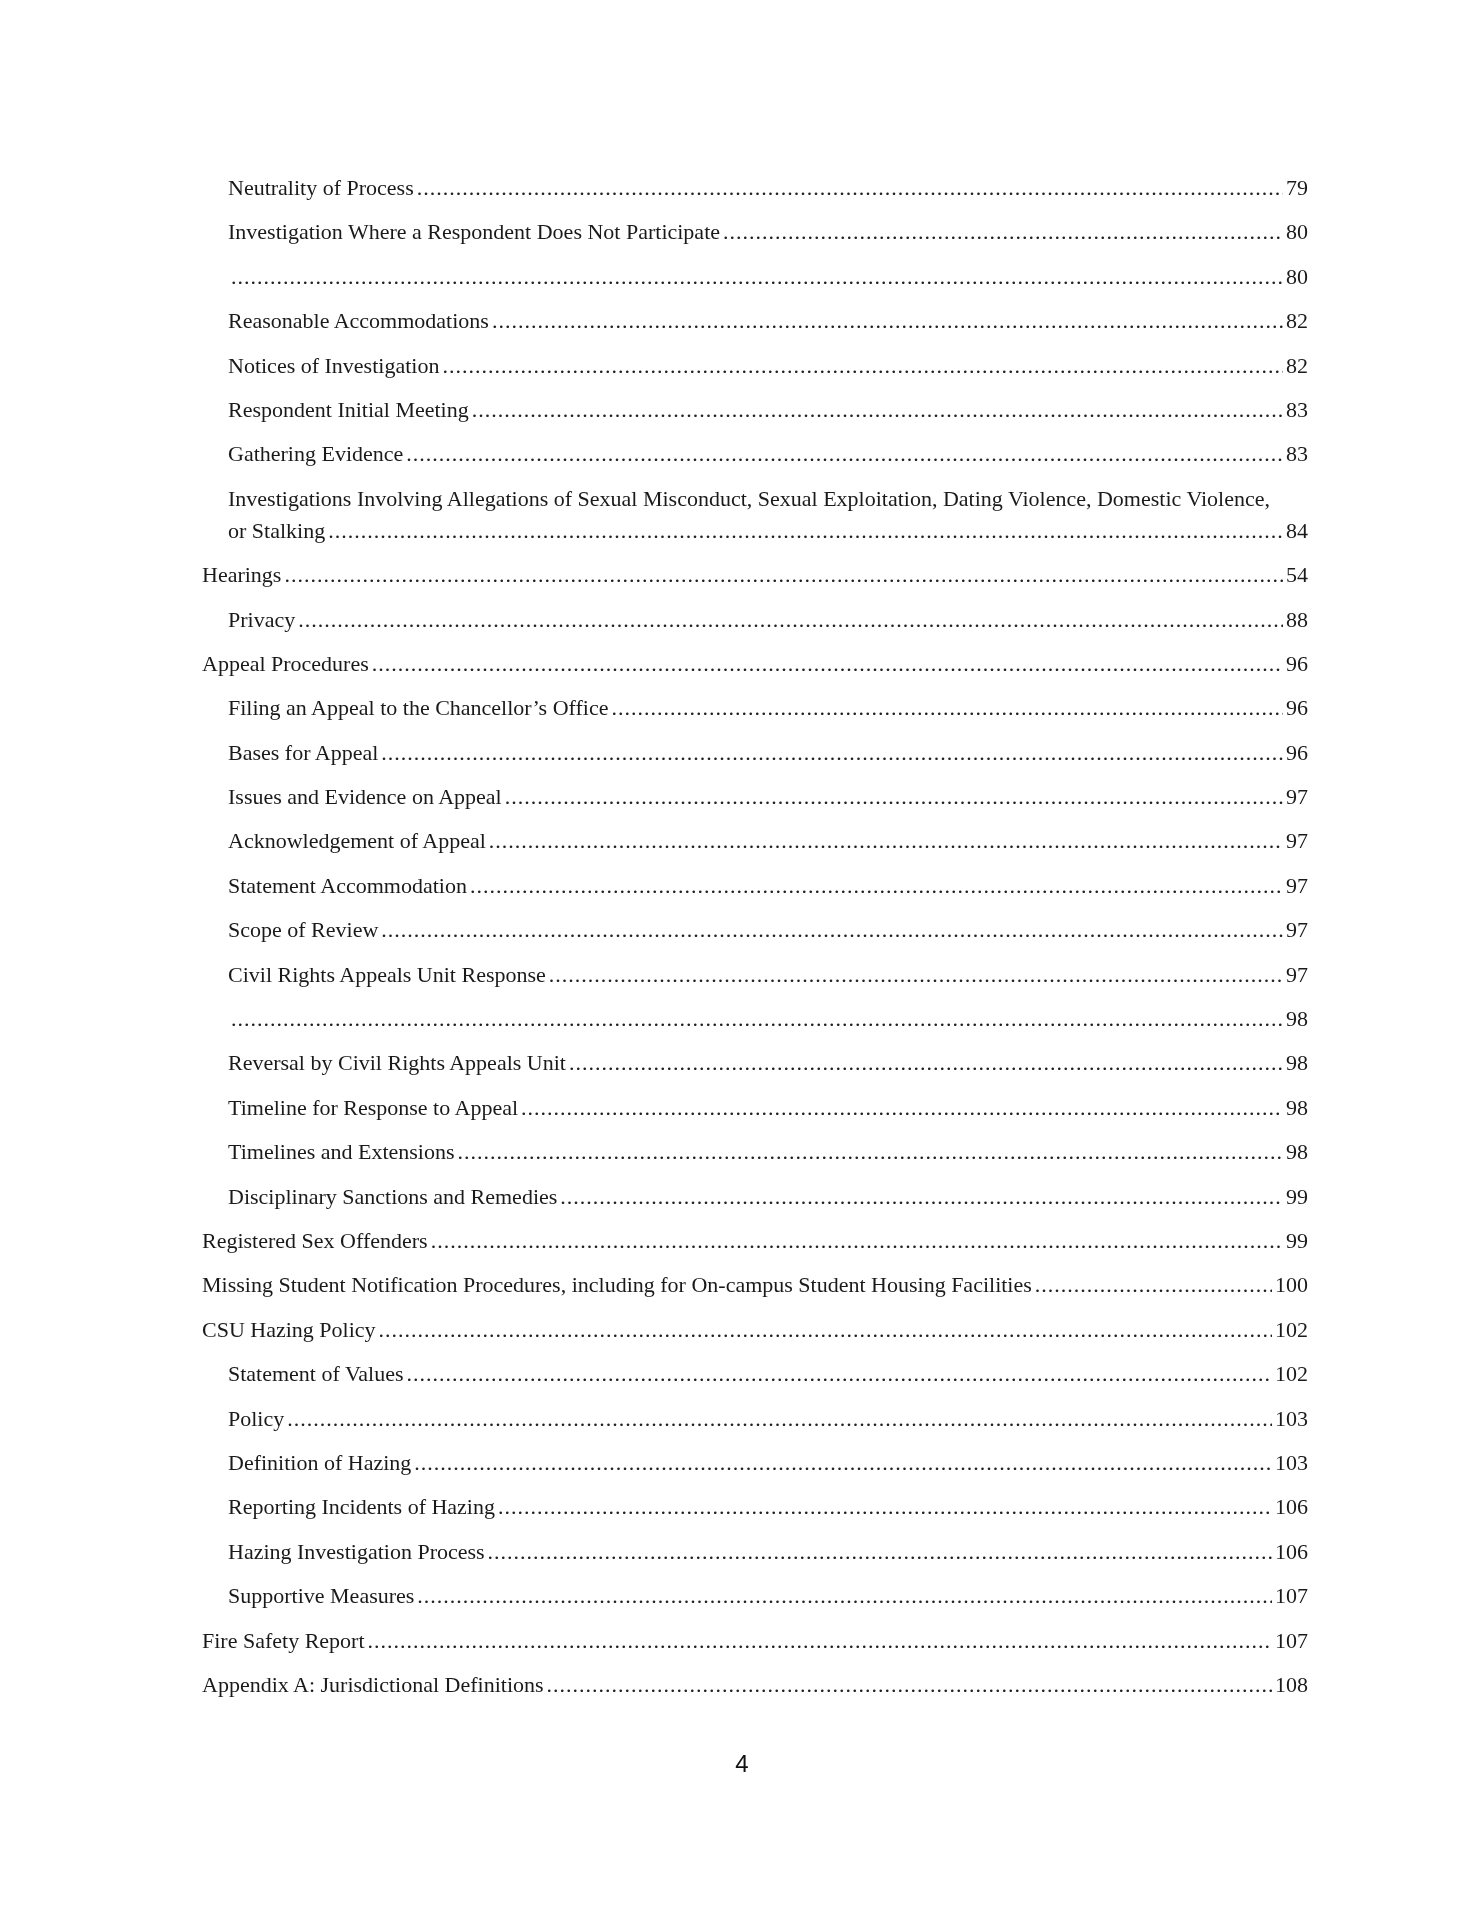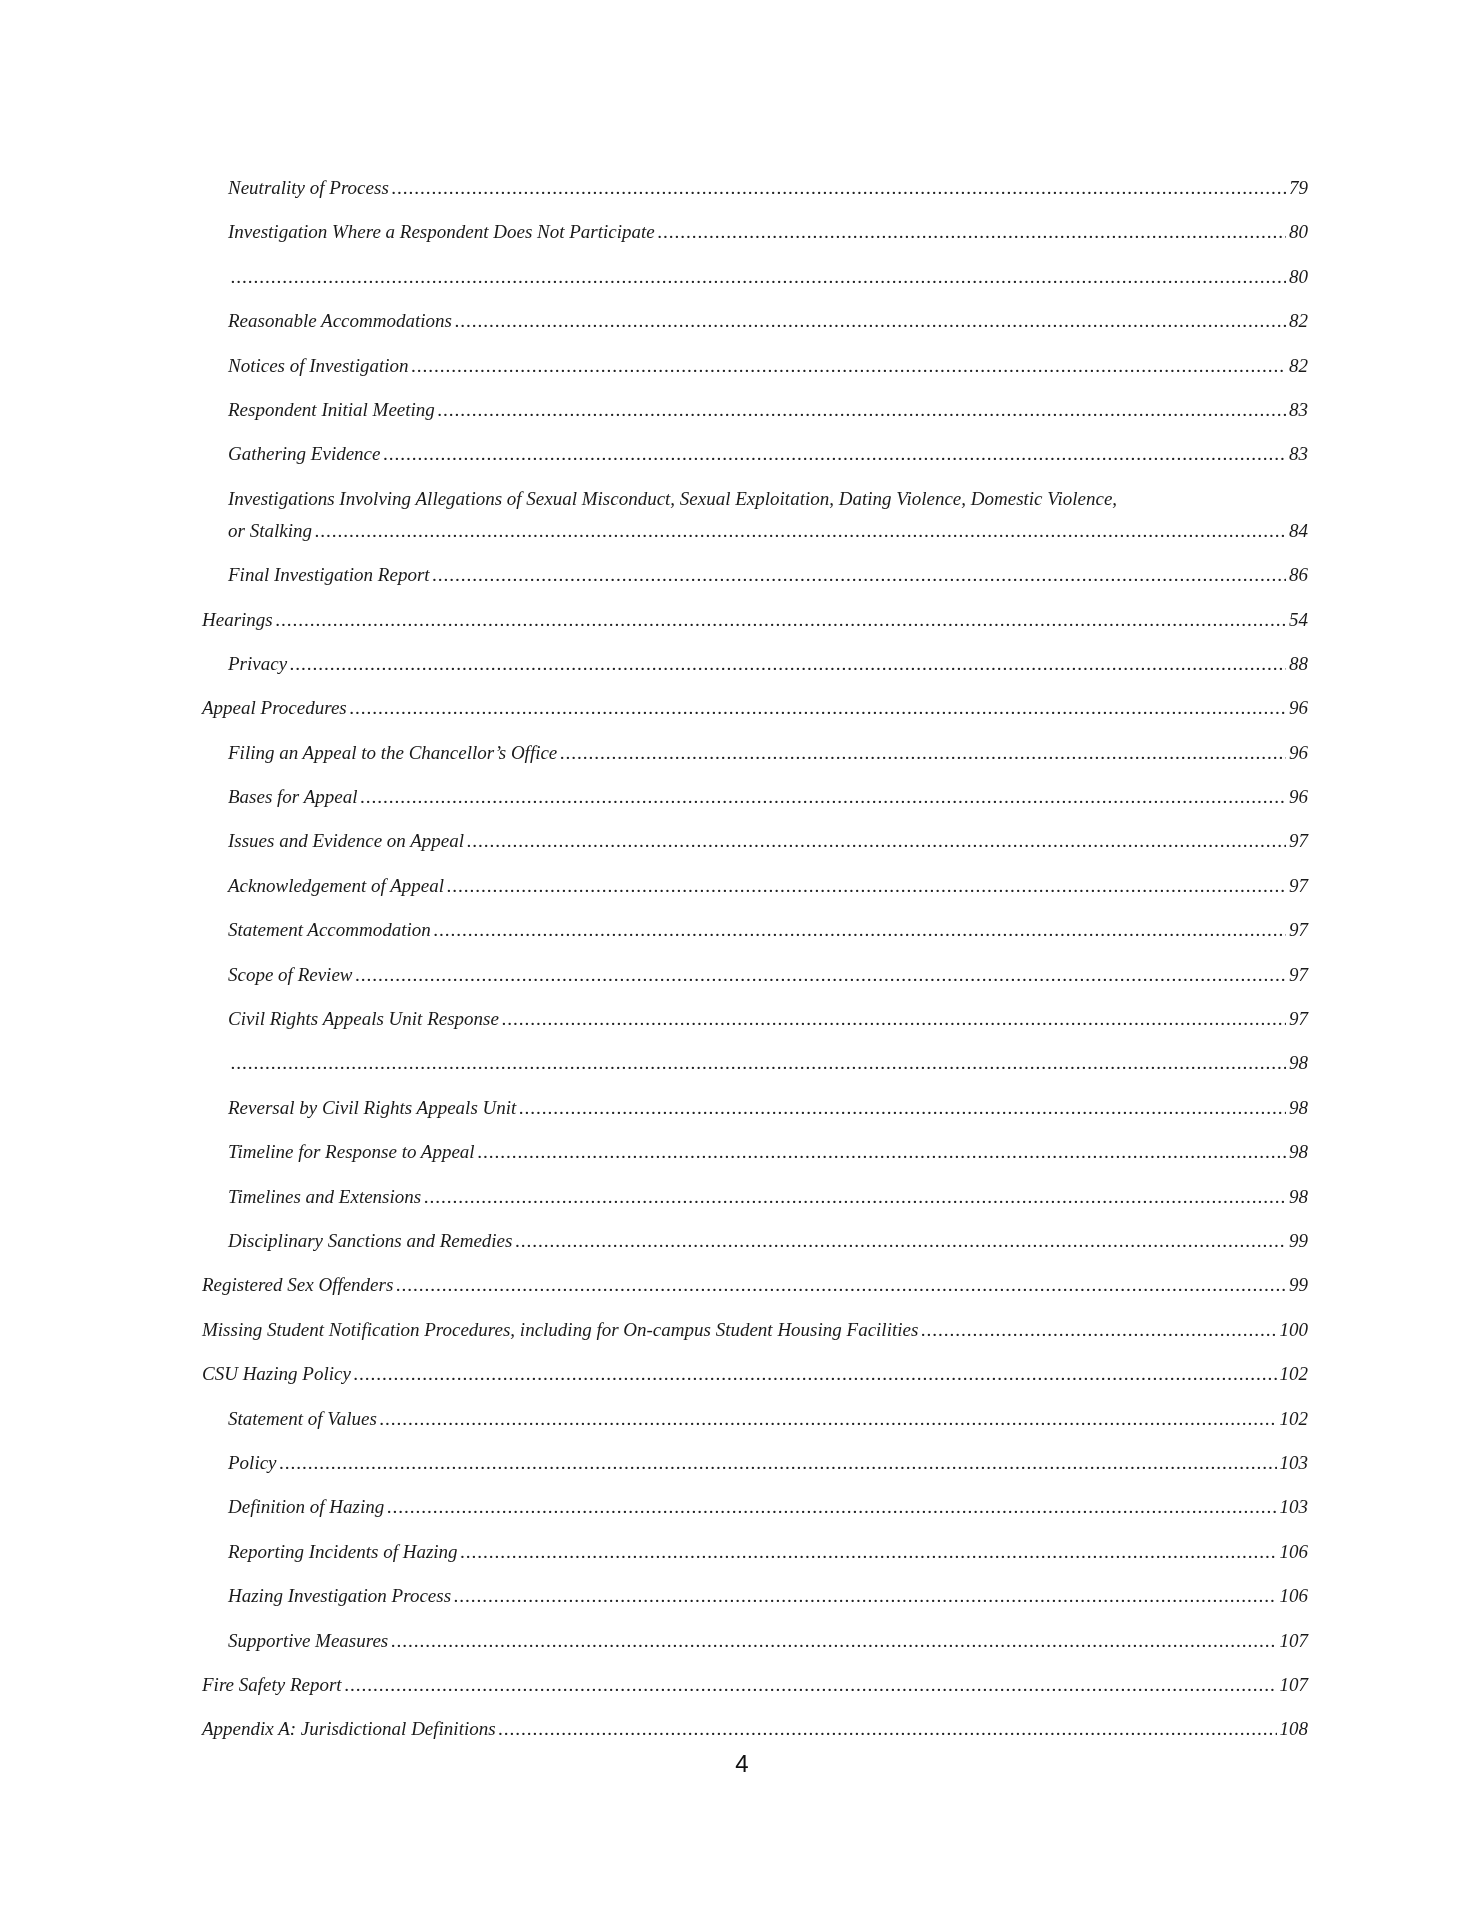--- a/index.html
+++ b/index.html
@@ -1,19 +1,19 @@
 <!DOCTYPE html>
 <html><head>
 <meta charset="utf-8">
 <style>
   html, body { margin: 0; padding: 0; background: #ffffff; }
   body { width: 1484px; height: 1920px; position: relative; overflow: hidden;
          font-family: "Liberation Serif", "DejaVu Serif", serif; color: #1a1a1a; }
   .toc { position: absolute; left: 202px; top: 172px; width: 1106px; }
-  .entry { position: relative; font-size: 19px; line-height: 32px; margin-bottom: 12.4px; font-style: italic; }
+  .entry { position: relative; font-size: 22px; line-height: 32px; margin-bottom: 12.4px; }
   .entry.l2 { padding-left: 26px; }
   .entry .row { display: flex; align-items: baseline; }
   .entry .title { white-space: nowrap; }
   .entry .leader { flex: 1; overflow: hidden; white-space: nowrap; margin: 0 3px; letter-spacing: 1px; color: #222; }
   .entry .leader::before { content: "....................................................................................................................................................................................................................................................................................................."; }
   .entry .page { white-space: nowrap; text-align: right; font-family: "Liberation Serif", serif; }
   .entry .first-line { display: block; white-space: nowrap; }
   .footer-page { position: absolute; left: 0; width: 1484px; top: 1750px; text-align: center;
                  font-family: "Liberation Sans", "DejaVu Sans", sans-serif; font-size: 24px; color: #111; }
 </style>
@@ -70,27 +70,20 @@
       </div>
     </div>
     <div class="entry l2">
       <span class="first-line">Investigations Involving Allegations of  Sexual Misconduct, Sexual Exploitation, Dating Violence, Domestic Violence,</span>
       <div class="row">
         <span class="title">or Stalking</span>
         <span class="leader"></span>
         <span class="page">84</span>
       </div>
     </div>
-    <div class="entry l2">
-      <div class="row">
-        <span class="title">Final Investigation Report</span>
-        <span class="leader"></span>
-        <span class="page">86</span>
-      </div>
-    </div>
     <div class="entry l1">
       <div class="row">
         <span class="title">Hearings</span>
         <span class="leader"></span>
         <span class="page">54</span>
       </div>
     </div>
     <div class="entry l2">
       <div class="row">
         <span class="title">Privacy</span>

